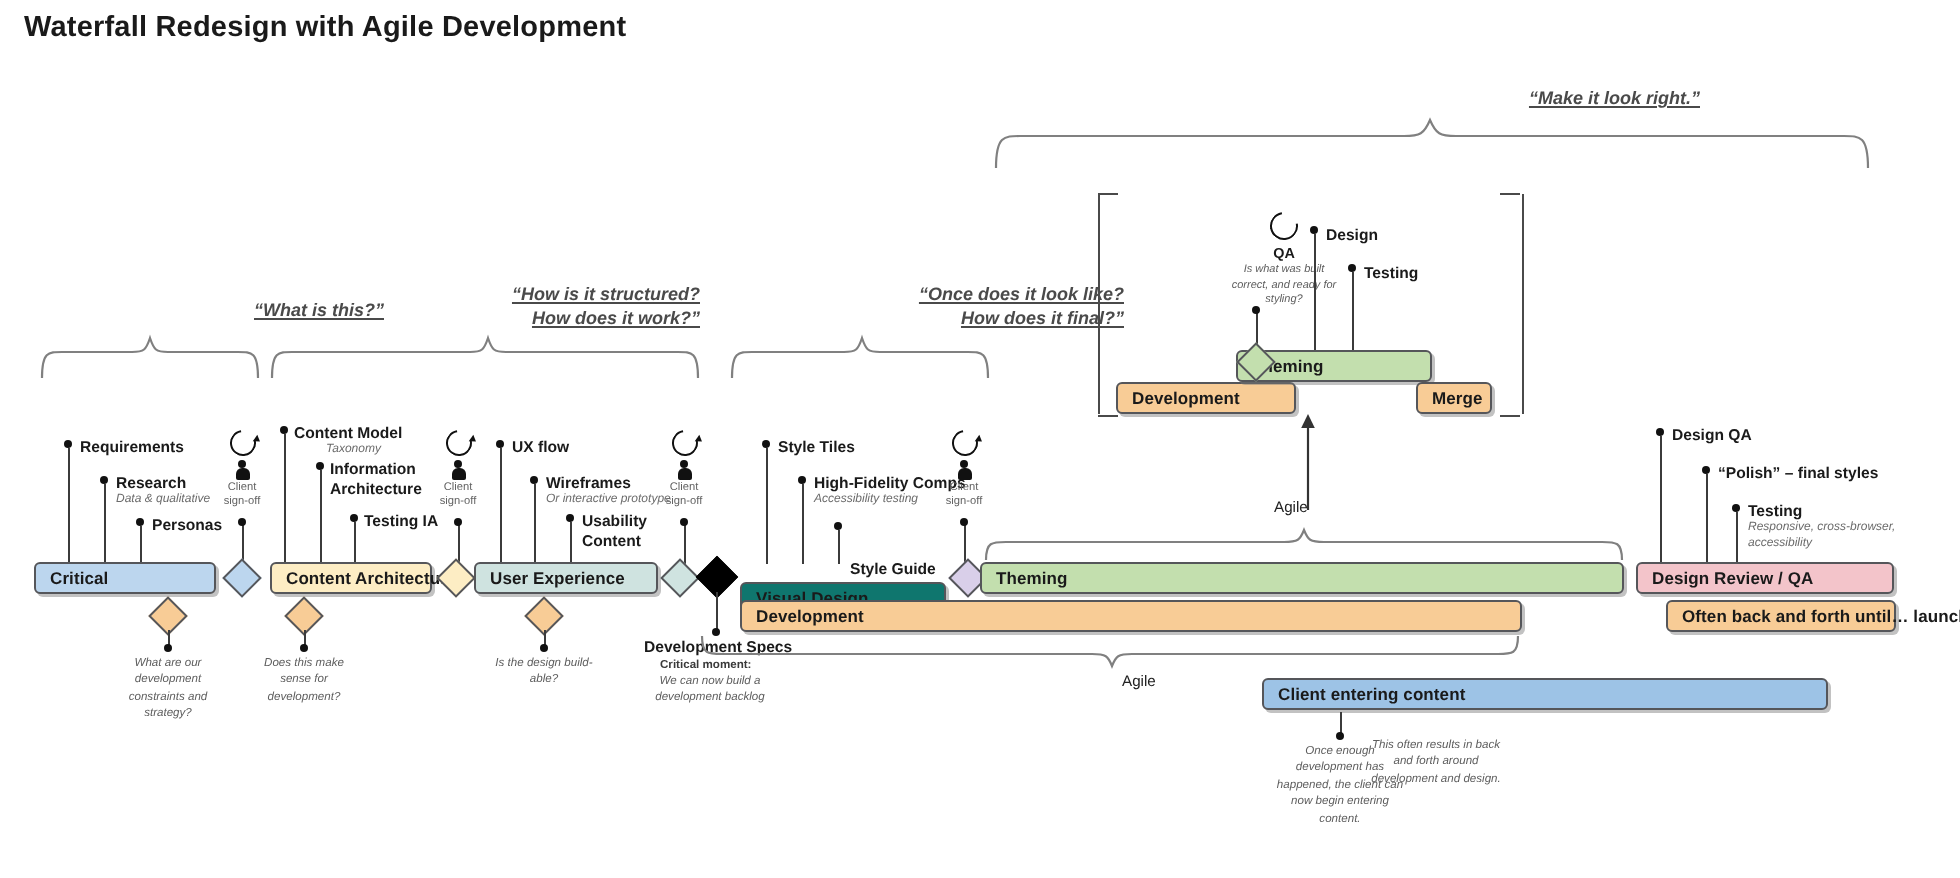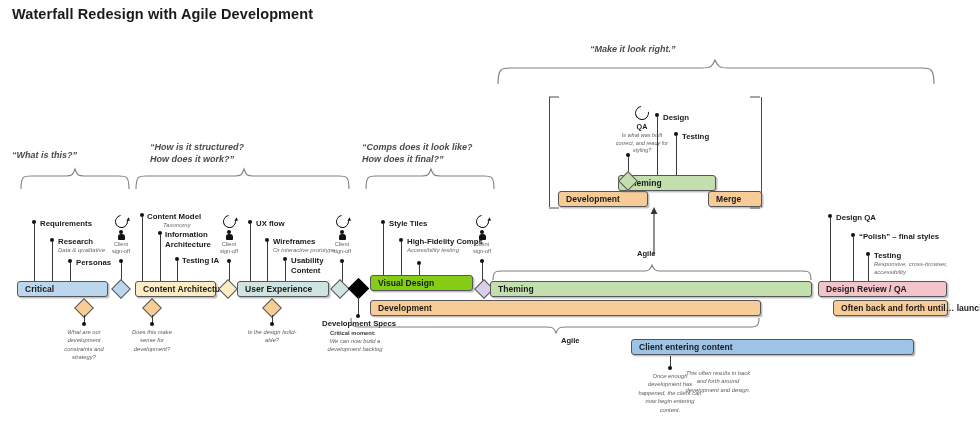--- a/index.html
+++ b/index.html
@@ -22,22 +22,22 @@
 
   
   .vline{position:absolute;width:1px;background:#3b3b3b;}
   .dot{position:absolute;width:4px;height:4px;border-radius:50%;background:#111;}
   .lbl{position:absolute;font-size:7.8px;font-weight:bold;white-space:nowrap;}
   .sub{position:absolute;font-size:6px;font-style:italic;color:#6b6b6b;
        white-space:nowrap;line-height:1.35;}
   .note{position:absolute;font-size:5.8px;font-style:italic;color:#5d5d5d;
         text-align:center;line-height:1.45;}
   .quote{position:absolute;font-size:9px;font-style:italic;font-weight:bold;
-         color:#4a4a4a;text-align:left;white-space:nowrap;}
-  .agile{position:absolute;font-size:7.6px;font-weight:bold;color:#222;}
+         color:#4a4a4a;text-align:right;white-space:nowrap;text-decoration:underline;}
+  .agile{position:absolute;font-size:7.6px;font-weight:normal;color:#222;}
 
   
   .signoff{position:absolute;width:34px;text-align:center;}
   .signoff .ring{width:11px;height:11px;margin:0 auto;border:1.6px solid #111;
                  border-radius:50%;border-top-color:transparent;
                  transform:rotate(35deg);position:relative;}
   .signoff .ring:after{content:"";position:absolute;top:-2px;right:-1px;
                  border-left:3px solid #111;border-top:2px solid transparent;
                  border-bottom:2px solid transparent;}
   .signoff .head{width:4.5px;height:4.5px;border-radius:50%;background:#111;
@@ -88,42 +88,42 @@
 <div class="dot" style="left:674px;top:132px;"></div>
 <div class="lbl" style="left:682px;top:132px;">Testing</div>
 <div class="vline" style="left:676px;top:136px;height:39px;"></div>
 
 <div class="bar" style="left:558px;top:191px;width:90px;background:#f8cc96;">
   <span>Development</span>
 </div>
 <div class="bar" style="left:618px;top:175px;width:98px;background:#c3dfae;">
   <span>Theming</span>
 </div>
-<div class="bar" style="left:708px;top:191px;width:54px;background:#f8cc96;">
+<div class="bar" style="left:708px;top:191px;width:38px;background:#f8cc96;">
   <span>Merge</span>
 </div>
 <div class="dia" style="left:621px;top:174px;background:#c3dfae;"></div>
 
 <svg class="abs" style="left:648px;top:207px;" width="12" height="48" viewBox="0 0 12 48">
   <path d="M6,48 L6,4" stroke="#333" stroke-width="1.1" fill="none"></path>
   <path d="M6,0 L2.6,7 L9.4,7 Z" fill="#333"></path>
 </svg>
 <div class="agile" style="left:637px;top:249px;">Agile</div>
 
 <div class="quote" style="left:12px;top:150px;width:180px;">“What is this?”</div>
 <svg class="brace" style="left:20px;top:167px;" width="110" height="22" viewBox="0 0 110 22">
   <path d="M1,22 C1,9 4,9 11,9 L46,9 C52,9 53,8 55,2 C57,8 58,9 64,9 L99,9 C106,9 109,9 109,22" fill="none" stroke="#808080" stroke-width="1.1"></path>
 </svg>
 
 <div class="quote" style="left:150px;top:141px;width:200px;line-height:1.35;"><span>“How is it structured?</span><br><span>How does it work?”</span></div>
 <svg class="brace" style="left:135px;top:167px;" width="215" height="22" viewBox="0 0 215 22">
   <path d="M1,22 C1,9 4,9 11,9 L100,9 C106,9 107,8 109,2 C111,8 112,9 118,9 L204,9 C211,9 214,9 214,22" fill="none" stroke="#808080" stroke-width="1.1"></path>
 </svg>
 
-<div class="quote" style="left:362px;top:141px;width:200px;line-height:1.35;"><span>“Comps does it look like?</span><br><span>How does it final?”</span></div>
+<div class="quote" style="left:362px;top:141px;width:200px;line-height:1.35;"><span>“Once does it look like?</span><br><span>How does it final?”</span></div>
 <svg class="brace" style="left:365px;top:167px;" width="130" height="22" viewBox="0 0 130 22">
   <path d="M1,22 C1,9 4,9 11,9 L57,9 C63,9 64,8 66,2 C68,8 69,9 75,9 L119,9 C126,9 129,9 129,22" fill="none" stroke="#808080" stroke-width="1.1"></path>
 </svg>
 
 <div class="dot" style="left:32px;top:220px;"></div>
 <div class="lbl" style="left:40px;top:219px;">Requirements</div>
 <div class="vline" style="left:34px;top:224px;height:58px;"></div>
 
 <div class="dot" style="left:50px;top:238px;"></div>
 <div class="lbl" style="left:58px;top:237px;">Research</div>
@@ -231,21 +231,21 @@
   <span>Content Architecture</span>
 </div>
 <div class="dia" style="left:221px;top:282px;background:#fdedc4;"></div>
 
 <div class="bar" style="left:237px;top:281px;width:92px;background:#cfe3e0;">
   <span>User Experience</span>
 </div>
 <div class="dia" style="left:333px;top:282px;background:#cfe3e0;"></div>
 <div class="dia black" style="left:351px;top:281px;"></div>
 
-<div class="bar" style="left:370px;top:275px;width:103px;background:#84cc16;">
+<div class="bar" style="left:370px;top:291px;width:103px;background:#0f766e;">
   <span>Visual Design</span>
 </div>
 <div class="dia" style="left:477px;top:282px;background:#d9cfe9;"></div>
 
 <div class="bar" style="left:490px;top:281px;width:322px;background:#c3dfae;">
   <span>Theming</span>
 </div>
 
 <div class="bar" style="left:818px;top:281px;width:129px;background:#f3c4ca;">
   <span>Design Review / QA</span>

